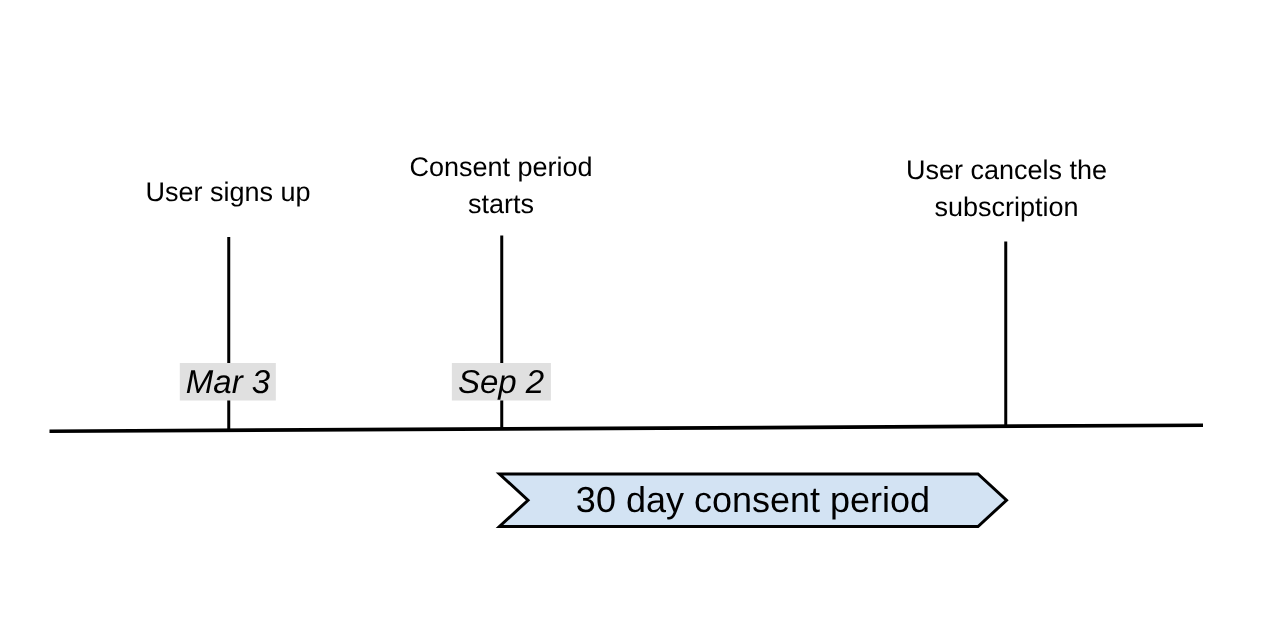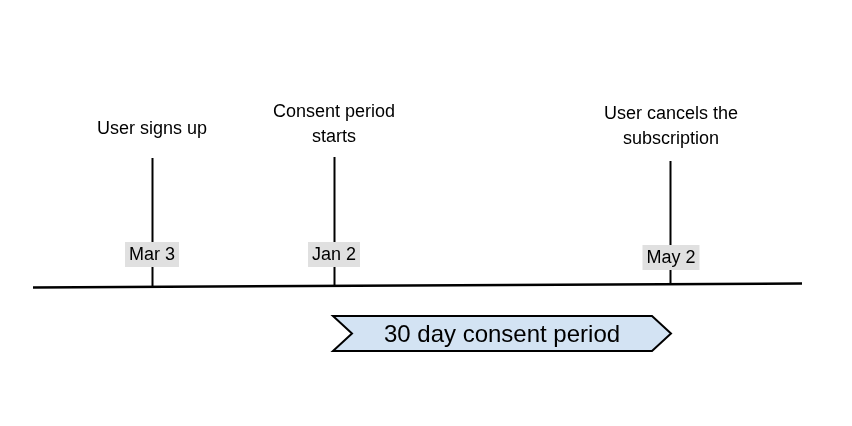--- a/index.html
+++ b/index.html
@@ -43,24 +43,25 @@
     line-height: 25px;
     white-space: normal;
   }
   .ev1-title { left: 152px; top: 116px; }
   .ev2-title { left: 334px; top: 99px; }
   .ev3-title { left: 671px; top: 101px; }
   .date-badge {
     position: absolute;
     transform: translateX(-50%);
     background: var(--date-badge-bg, #e0e0e0);
-    font-size: 18px;
+    font-size: 22px;
     line-height: 23px;
     padding: 1px 4px;
     white-space: nowrap;
+    font-style: italic;
   }
   .ev1-date { left: 152px; top: 242px; }
   .ev2-date { left: 334px; top: 242px; }
   .ev3-date { left: 671px; top: 245px; }
   .arrow-label {
     position: absolute;
     left: 502px;
     top: 322px;
     transform: translateX(-50%);
     font-size: 24px;
@@ -82,18 +83,17 @@
     <line class="axis" x1="33" y1="287.5" x2="802" y2="283.5"></line>
 
     <polygon class="arrow" points="333,316 652,316 671,333.5 652,351 333,351 352,333.5" fill="#d3e3f3"></polygon>
   </svg>
 
   <div class="event-title ev1-title">User signs up</div>
   <div class="event-title ev2-title">Consent period starts</div>
   <div class="event-title ev3-title">User cancels the subscription</div>
 
   <div class="date-badge ev1-date">Mar 3</div>
-  <div class="date-badge ev2-date">Jan 2</div>
-  <div class="date-badge ev3-date">May 2</div>
+  <div class="date-badge ev2-date">Sep 2</div>
 
   <div class="arrow-label">30 day consent period</div>
 
 </div>
 
 </body></html>

